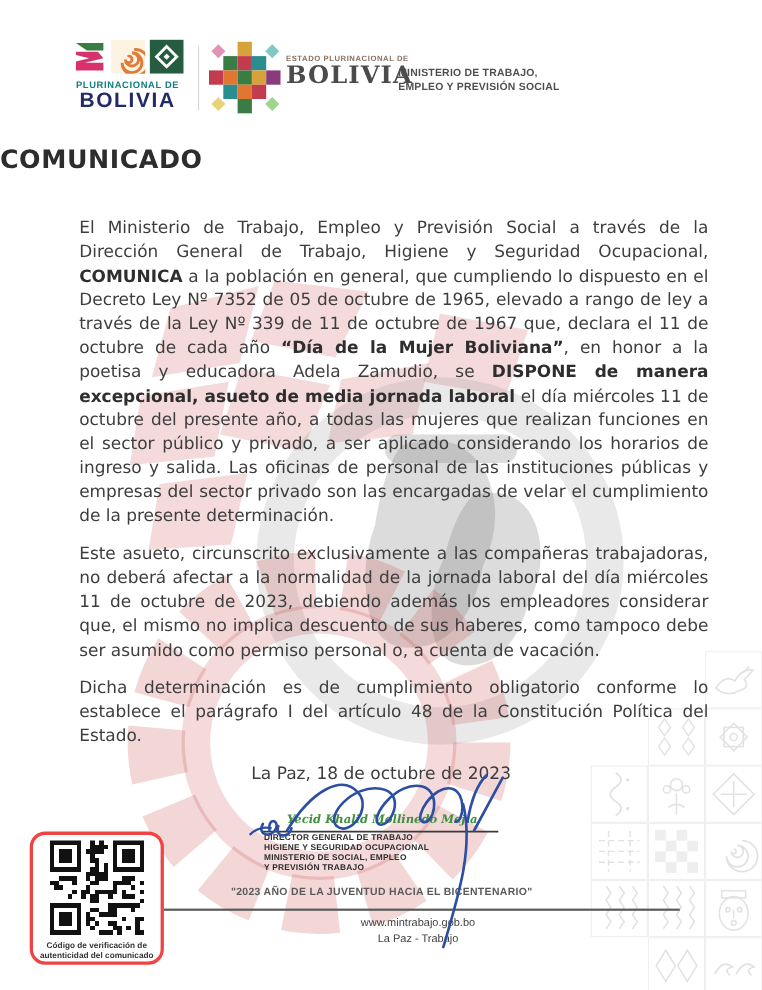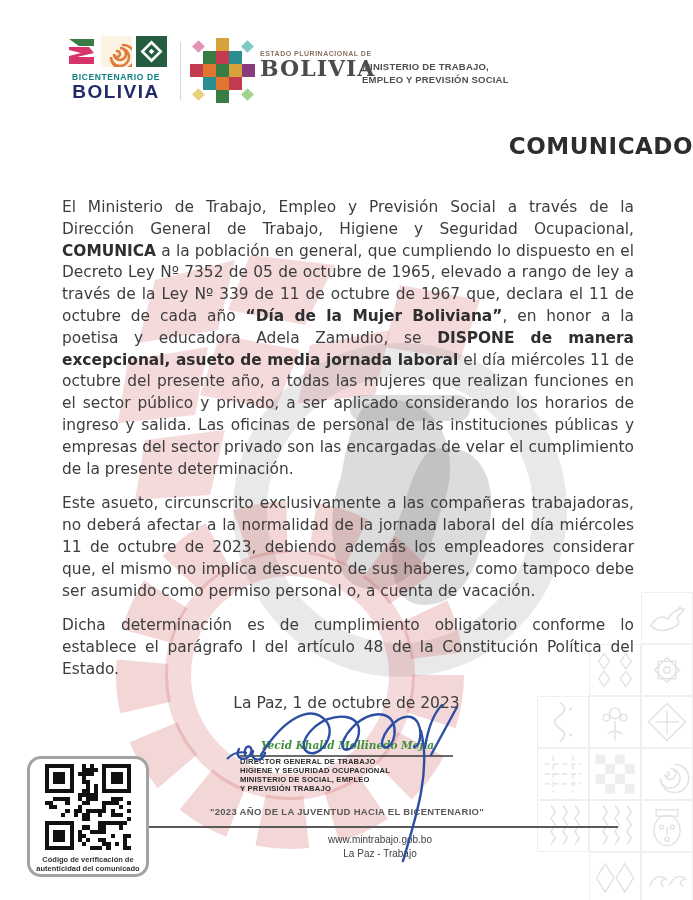--- a/index.html
+++ b/index.html
@@ -18,25 +18,25 @@
   .chakana{position:absolute;left:130px;top:2px;}
   .estado{position:absolute;left:200px;top:16px;}
   .estado-small{color:#8a7262;font-size:7px;font-weight:bold;letter-spacing:.5px;
               font-family:"Liberation Sans",sans-serif;}
   .estado-big{color:#4b4b4b;font-family:"DejaVu Serif",serif;font-size:22px;font-weight:bold;
               letter-spacing:1px;line-height:22px;}
   .ministry{position:absolute;left:302px;top:26px;color:#4f4f4f;font-size:9.5px;font-weight:bold;
             line-height:13px;letter-spacing:.2px;font-family:"Liberation Sans",sans-serif;}
 
   
-  .doc-title{position:absolute;left:0;top:131px;width:693px;text-align:right;z-index:4;
+  .doc-title{position:absolute;left:0;top:131px;width:693px;text-align:left;z-index:4;
              font-weight:bold;color:#2d2d2d;font-size:23px;line-height:30px;letter-spacing:.5px;}
 
   
-  .body{position:absolute;left:62px;top:197px;width:572px;z-index:2;
+  .body{position:absolute;left:72px;top:197px;width:572px;z-index:2;
         font-size:15.4px;line-height:21.8px;text-align:justify;color:#3d3d3d;}
   .body p{margin:0 0 13px 0;}
   .body b{color:#2e2e2e;}
 
   .dateline{position:absolute;left:0;top:694px;width:693px;text-align:center;z-index:2;
             font-size:15.5px;color:#3d3d3d;}
 
   
   .sig-svg{position:absolute;left:225px;top:703px;z-index:5;}
   .sig-name{position:absolute;left:240px;top:739px;width:215px;text-align:center;z-index:4;
@@ -44,21 +44,21 @@
             font-family:"DejaVu Serif",serif;}
   .sig-titles{position:absolute;left:240px;top:757px;width:215px;z-index:4;
             color:#2b2b2b;font-size:7.6px;font-weight:bold;line-height:9px;letter-spacing:.2px;
             font-family:"Liberation Sans",sans-serif;}
   .slogan{position:absolute;left:147px;top:806px;width:400px;text-align:center;z-index:4;
             color:#5a5a5a;font-size:9.5px;font-weight:600;letter-spacing:.3px;
             font-family:"Liberation Sans",sans-serif;}
 
   
   .qr-badge{position:absolute;left:27px;top:756px;width:122px;height:121px;box-sizing:border-box;
-            border:3px solid #a3a3a3;border-radius:14px;background:#fff;text-align:center;
+            border:3px solid #ef4444;border-radius:14px;background:#fff;text-align:center;
             padding-top:5px;z-index:6;}
   .qr-caption{font-size:7.5px;font-weight:bold;color:#333;line-height:8.8px;margin-top:2px;
             font-family:"Liberation Sans",sans-serif;}
 
   
   .footer-rule{position:absolute;left:149px;top:826px;width:469px;height:2px;background:#5a5a5a;z-index:3;}
   .footer{position:absolute;left:150px;top:833px;width:460px;text-align:center;z-index:3;
           font-size:10px;color:#3f3f3f;line-height:13.5px;font-family:"Liberation Sans",sans-serif;}
 
   
@@ -203,21 +203,21 @@
         <svg width="31" height="31">
           <rect width="31" height="31" fill="#fdf3e3"></rect>
           <path d="M16,15 a3,3 0 1,1 -3,3 a6,6 0 1,0 6,-6 a9,9 0 1,1 -9,9 a12,12 0 1,0 12,-12" fill="none" stroke="#e07b39" stroke-width="2.6" stroke-linecap="round"></path>
         </svg>
         <svg width="31" height="31">
           <rect width="31" height="31" fill="#265c40"></rect>
           <rect x="9" y="9" width="13" height="13" transform="rotate(45 15.5 15.5)" fill="none" stroke="#fff" stroke-width="2.6"></rect>
           <rect x="13.5" y="13.5" width="4" height="4" transform="rotate(45 15.5 15.5)" fill="#fff"></rect>
         </svg>
       </div>
-      <div class="bicent-sub">BICENTENARIO DE</div>
+      <div class="bicent-sub">PLURINACIONAL DE</div>
       <div class="bicent-title">BOLIVIA</div>
     </div>
 
     <div class="hdr-divider"></div>
 
     <svg class="chakana" width="66" height="70" viewBox="0 0 66 70">
       <g transform="translate(0,2)">
         <rect x="26" y="0" width="13" height="13" fill="#d8a23a"></rect>
         <rect x="13" y="13" width="13" height="13" fill="#3a7d44"></rect>
         <rect x="26" y="13" width="13" height="13" fill="#c23b4e"></rect>
@@ -252,21 +252,21 @@
   <div class="doc-title">
     <div>COMUNICADO</div>
   </div>
 
   <div class="body">
       <p><span>El Ministerio de Trabajo, Empleo y Previsión Social a través de la Dirección General de Trabajo, Higiene y Seguridad Ocupacional, </span><b>COMUNICA</b><span> a la población en general, que cumpliendo lo dispuesto en el Decreto Ley Nº 7352 de 05 de octubre de 1965, elevado a rango de ley a través de la Ley Nº 339 de 11 de octubre de 1967 que, declara el 11 de octubre de cada año </span><b>“Día de la Mujer Boliviana”</b><span>, en honor a la poetisa y educadora Adela Zamudio, se </span><b>DISPONE de manera excepcional, asueto de media jornada laboral</b><span> el día miércoles 11 de octubre del presente año, a todas las mujeres que realizan funciones en el sector público y privado, a ser aplicado considerando los horarios de ingreso y salida. Las oficinas de personal de las instituciones públicas y empresas del sector privado son las encargadas de velar el cumplimiento de la presente determinación.</span></p>
       <p><span>Este asueto, circunscrito exclusivamente a las compañeras trabajadoras, no deberá afectar a la normalidad de la jornada laboral del día miércoles 11 de octubre de 2023, debiendo además los empleadores considerar que, el mismo no implica descuento de sus haberes, como tampoco debe ser asumido como permiso personal o, a cuenta de vacación.</span></p>
       <p><span>Dicha determinación es de cumplimiento obligatorio conforme lo establece el parágrafo I del artículo 48 de la Constitución Política del Estado.</span></p>
     </div>
 
-  <div class="dateline">La Paz, 1 de octubre de 2023</div>
+  <div class="dateline">La Paz, 18 de octubre de 2023</div>
 
   <svg class="sig-svg" width="260" height="160" viewBox="0 0 260 160">
     <line x1="14" y1="53" x2="228" y2="53" stroke="#3a3a3a" stroke-width="1.6"></line>
     <path d="M2,56 C8,50 14,48 22,50" fill="none" stroke="#2c4ea3" stroke-width="2"></path>
     <g fill="none" stroke="#2c4ea3" stroke-width="2.4" stroke-linecap="round">
       <path d="M14,46 c-6,10 8,14 12,4 c3,-8 -8,-10 -6,2"></path>
       <path d="M28,48 c-4,10 10,12 12,2"></path>
       <path d="M36,52 C58,16 86,0 101,18 C113,32 93,58 81,48 C71,38 96,10 121,14 C146,18 129,52 119,46 C111,40 136,6 159,12 C177,17 169,48 159,44 C151,40 169,10 186,14 C199,18 197,44 189,44"></path>
       <path d="M200,44 C204,20 211,8 217,2"></path>
       <path d="M206,52 L232,4"></path>

